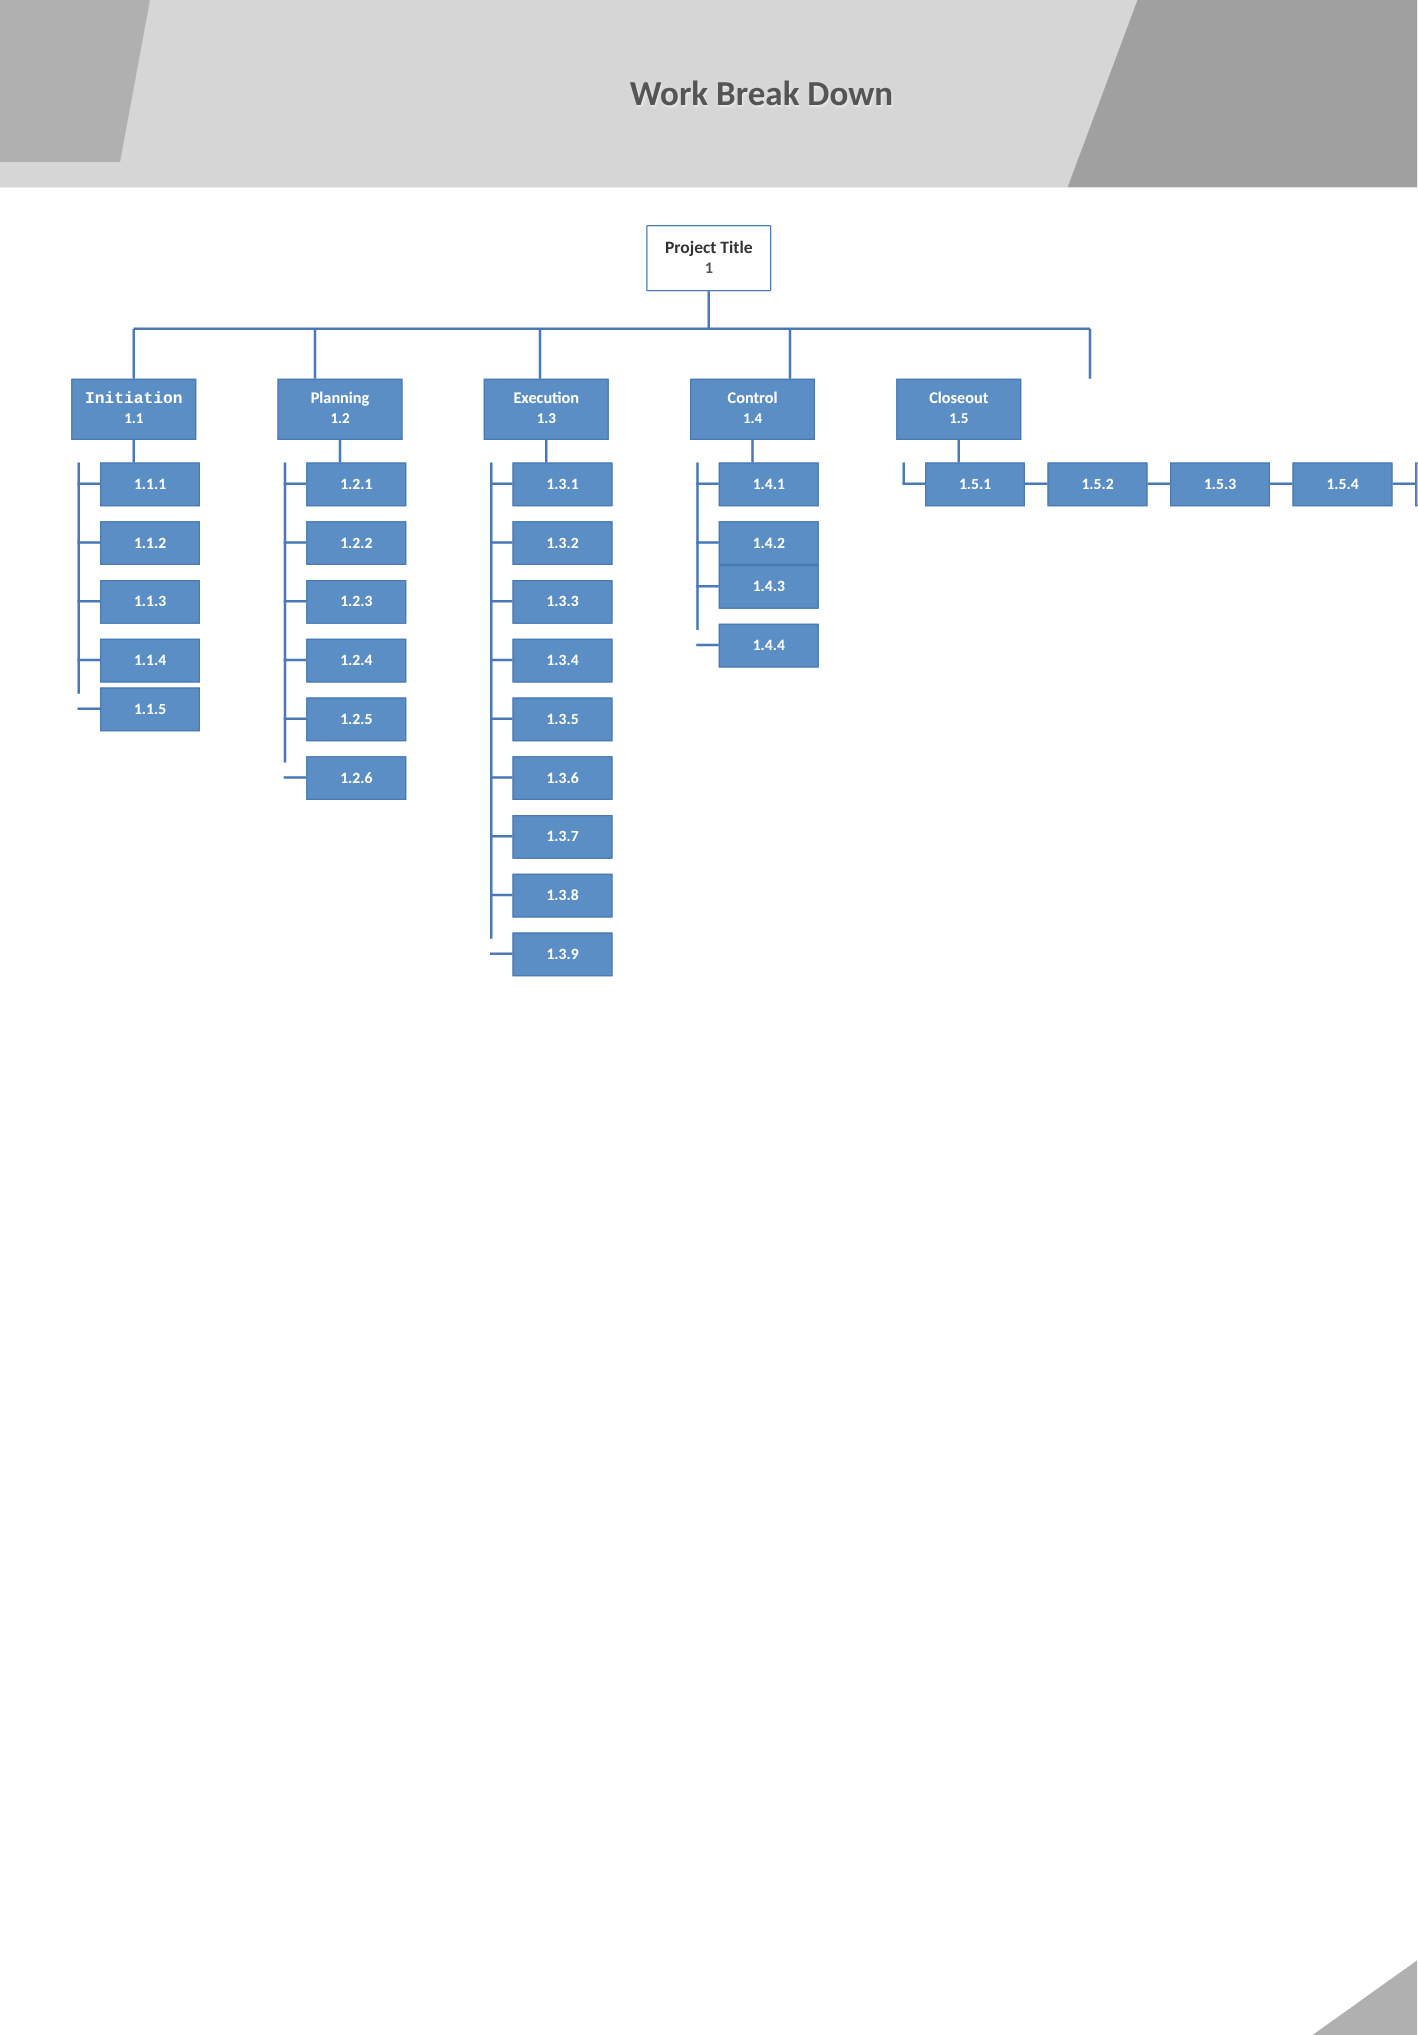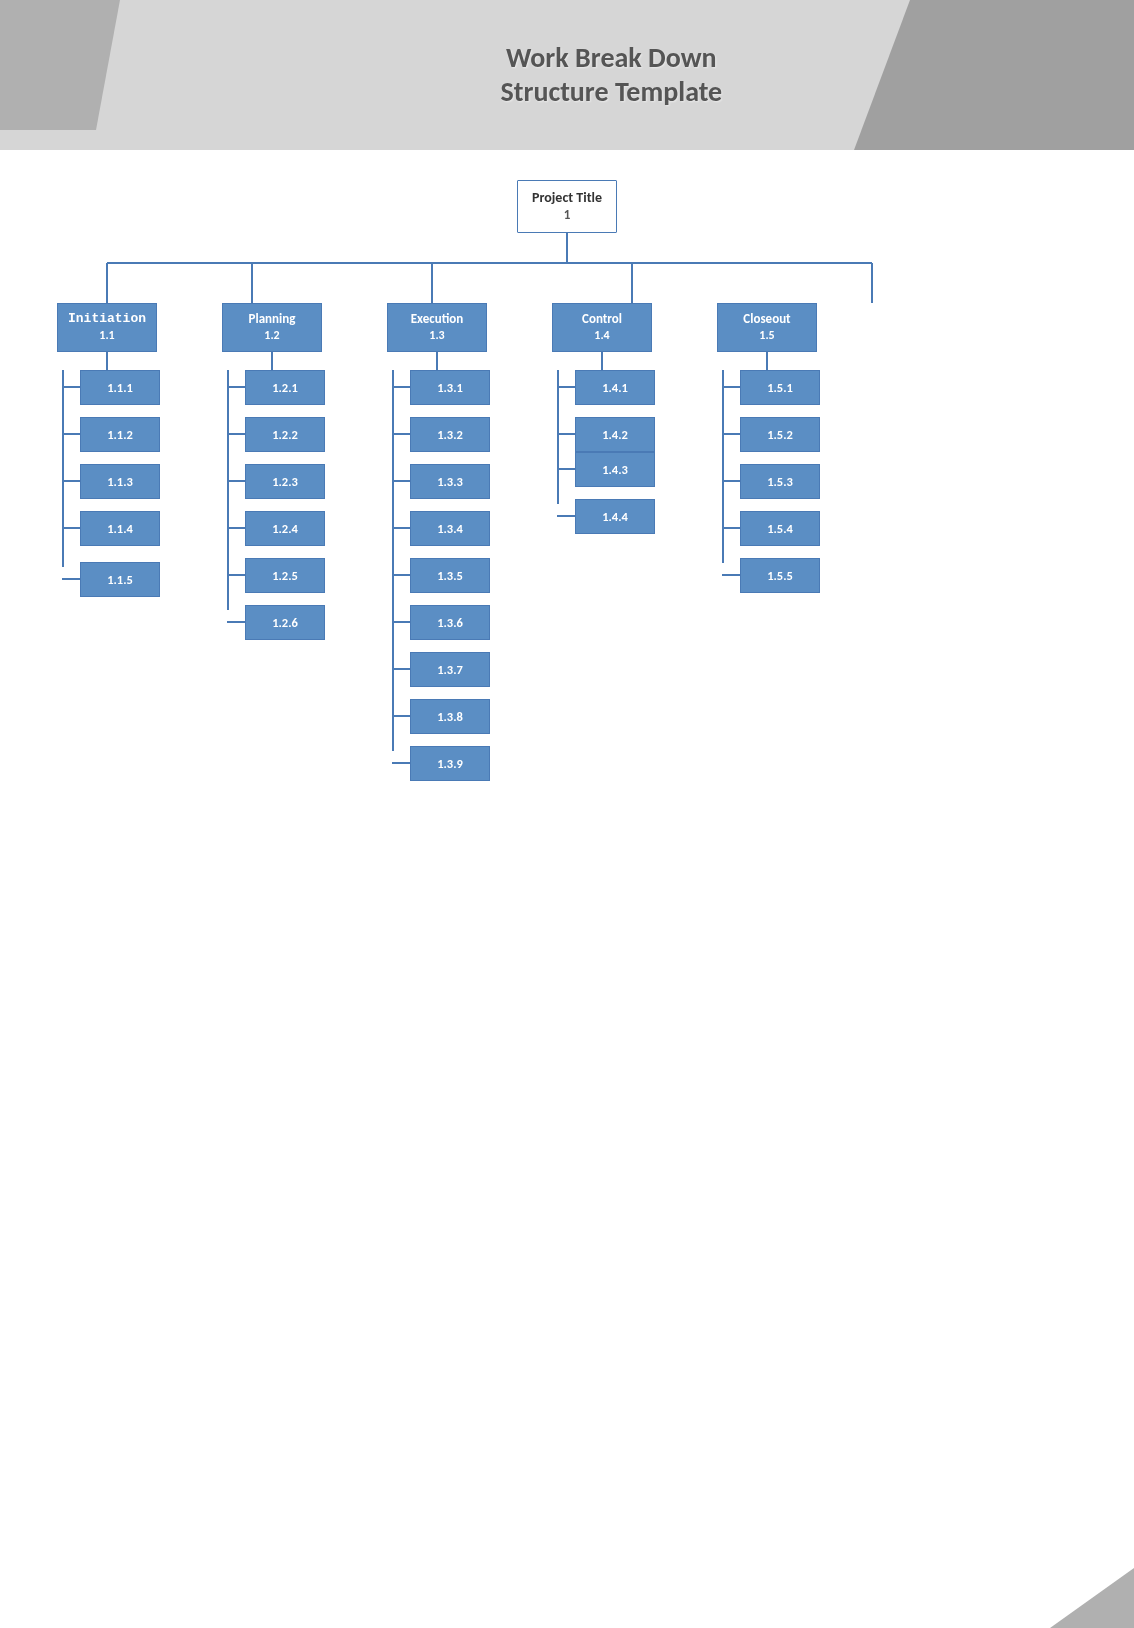--- a/index.html
+++ b/index.html
@@ -128,21 +128,20 @@
   </style>
 </head>
 <body>
 
 <div class="header-area">
   <div class="header-shape-left"></div>
   <div class="header-shape-right"></div>
   <div class="header-title-block">
     <div class="header-title-main">
       <span>Work Break Down</span><br>
-      <span>Structure Template</span>
     </div>
   </div>
 </div>
 
 <div class="wbs-container">
 
   <div style="display:flex;flex-direction:column;align-items:center;">
     <div class="node node-root">
       <div style="font-size:14px;font-weight:700;color:#333;">Project Title</div>
       <div style="font-size:13px;color:#555;">1</div>
@@ -183,21 +182,21 @@
             <div class="leaf-box">1.1.1</div>
           </div>
           <div style="display:flex;flex-direction:row;align-items:center;margin-bottom:12px;">
             <div style="width:18px;height:2px;background:#4a7ab5;"></div>
             <div class="leaf-box">1.1.2</div>
           </div>
           <div style="display:flex;flex-direction:row;align-items:center;margin-bottom:12px;">
             <div style="width:18px;height:2px;background:#4a7ab5;"></div>
             <div class="leaf-box">1.1.3</div>
           </div>
-          <div style="display:flex;flex-direction:row;align-items:center;margin-bottom:16px;">
+          <div style="display:flex;flex-direction:row;align-items:center;margin-bottom:4px;">
             <div style="width:18px;height:2px;background:#4a7ab5;"></div>
             <div class="leaf-box">1.1.4</div>
           </div>
           <div style="display:flex;flex-direction:row;align-items:center;">
             <div style="width:18px;height:2px;background:#4a7ab5;"></div>
             <div class="leaf-box">1.1.5</div>
           </div>
         </div>
       </div>
 
@@ -317,21 +316,21 @@
       </div>
 
       <div style="width:35px;"></div>
 
       <div style="width:130px;display:flex;flex-direction:column;align-items:center;">
         <div class="lvl1-box">
           <div style="font-size:13px;">Closeout</div>
           <div style="font-size:12px;">1.5</div>
         </div>
         <div style="width:2px;height:18px;background:#4a7ab5;"></div>
-        <div style="position:relative;width:100%;display:flex;flex-direction:column;align-items:flex-start;padding-left:20px;">
+        <div style="position:relative;width:100%;display:flex;flex-direction:row;align-items:flex-start;padding-left:20px;">
           <div style="position:absolute;left:20px;top:0;width:2px;background:#4a7ab5;height:calc(100% - 30px);"></div>
           <div style="display:flex;flex-direction:row;align-items:center;margin-bottom:12px;">
             <div style="width:18px;height:2px;background:#4a7ab5;"></div>
             <div class="leaf-box">1.5.1</div>
           </div>
           <div style="display:flex;flex-direction:row;align-items:center;margin-bottom:12px;">
             <div style="width:18px;height:2px;background:#4a7ab5;"></div>
             <div class="leaf-box">1.5.2</div>
           </div>
           <div style="display:flex;flex-direction:row;align-items:center;margin-bottom:12px;">

